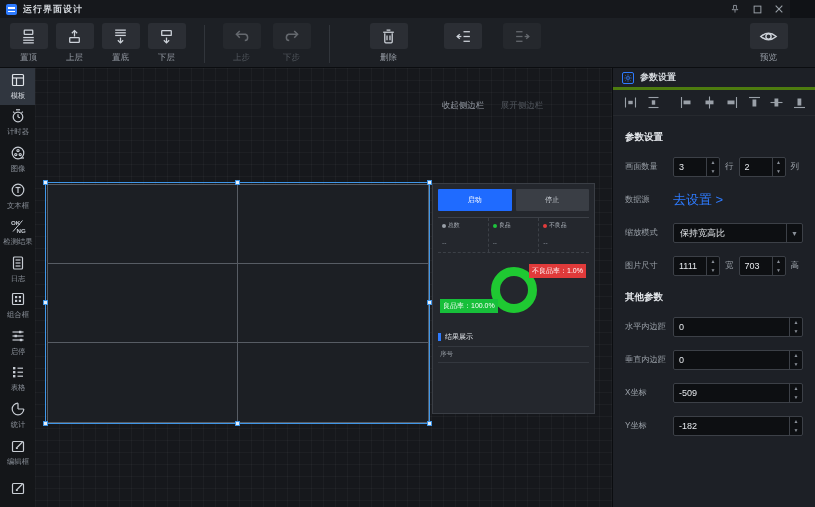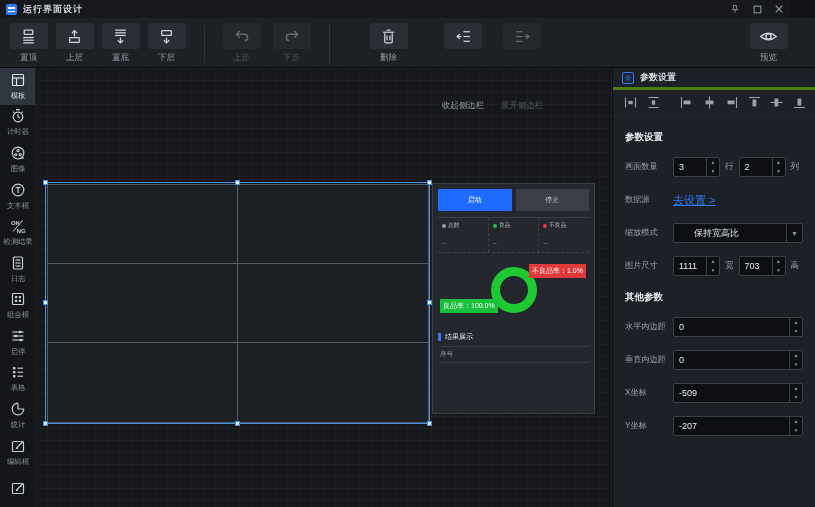--- a/index.html
+++ b/index.html
@@ -111,24 +111,24 @@
   .flabel { width:48px; flex:none; font-size:8.5px; color:#9aa0a8; transform:scale(.96); transform-origin:left; }
   .numinput { display:flex; height:20px; background:#0d0f12; border:1px solid #3c4047; border-radius:2px; overflow:hidden; }
   .numinput .nval { flex:1; font-size:9px; color:#e6e9ed; padding:0 5px; line-height:18px; }
   .spin { width:13px; border-left:1px solid #3c4047; display:flex; flex-direction:column; }
   .spin span { flex:1; display:flex; align-items:center; justify-content:center;
     font-size:5px; color:#8a9099; line-height:1; }
   .ni-small { width:47px; }
   .ni-full { flex:1; }
   .unit { font-size:8.5px; color:#9aa0a8; margin:0 5px; flex:none; }
   .unit.last { margin-right:0; }
-  .linktext { font-size:11px; color:#2e7bff;text-decoration:underline; }
+  .linktext { font-size:13px; color:#2e7bff; }
   .selectbox { flex:1; height:20px; background:#0d0f12; border:1px solid #3c4047; border-radius:2px;
     display:flex; align-items:center; overflow:hidden; }
-  .selectbox .selval { flex:1; font-size:9px; color:#e6e9ed; padding:0 20px; }
+  .selectbox .selval { flex:1; font-size:9px; color:#e6e9ed; padding:0 6px; }
   .selectbox .chev { width:16px; align-self:stretch; border-left:1px solid #3c4047;
     display:flex; align-items:center; justify-content:center; color:#8a9099; font-size:7px; }
 </style>
 </head>
 <body>
 
 <div class="titlebar">
   <span class="appicon">
       <i></i>
     </span>
@@ -673,21 +673,21 @@
         <span class="spin">
             <span>▲</span>
             <span>▼</span>
           </span>
       </div>
     </div>
 
     <div class="frow">
       <span class="flabel">Y坐标</span>
       <div class="numinput ni-full">
-        <span class="nval">-207</span>
+        <span class="nval">-182</span>
         <span class="spin">
             <span>▲</span>
             <span>▼</span>
           </span>
       </div>
     </div>
   </div>
 </div>
 
 </body></html>

